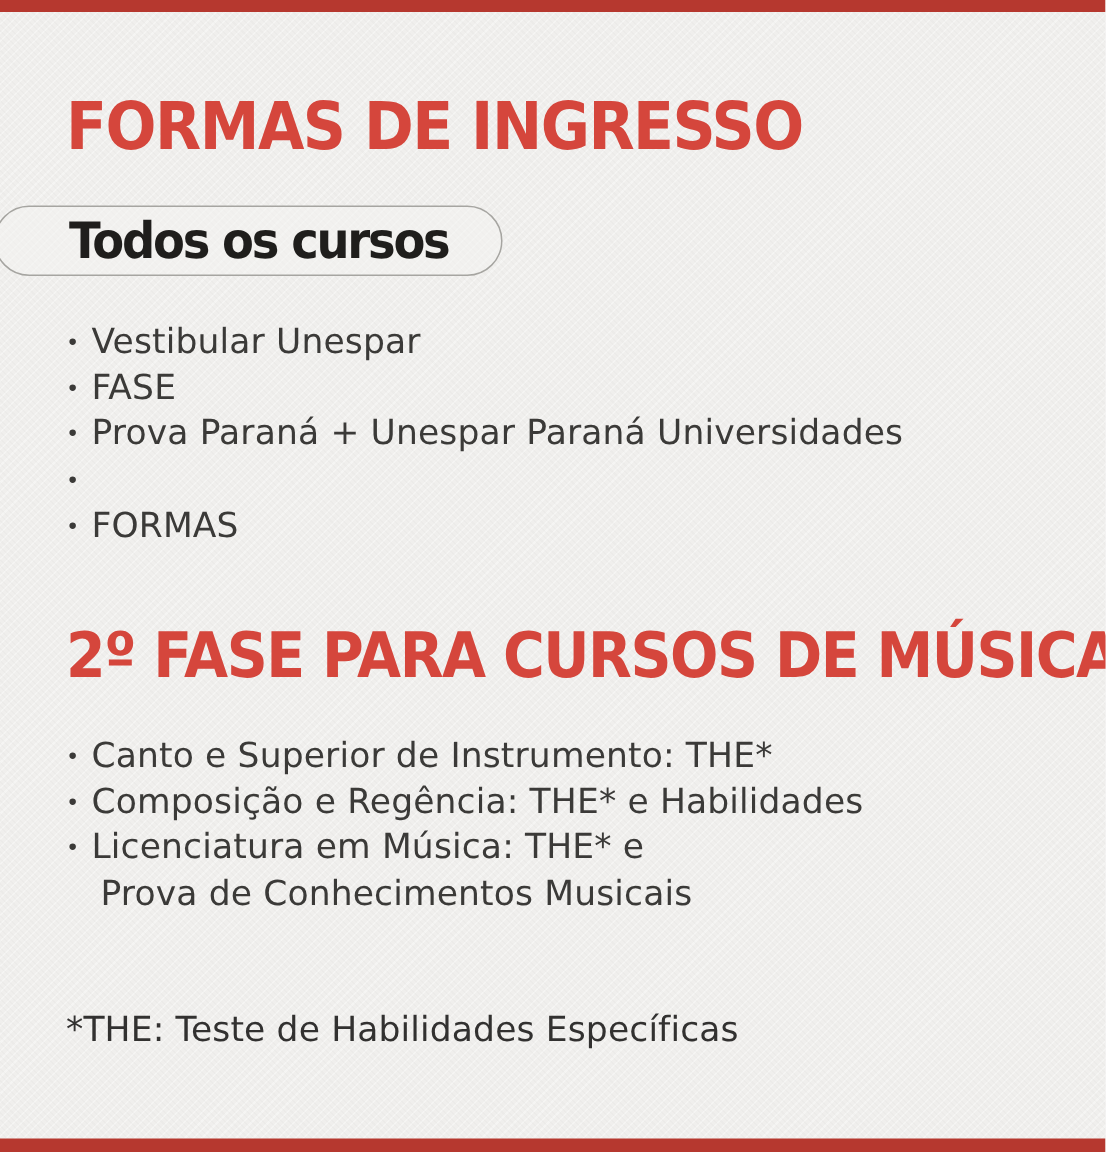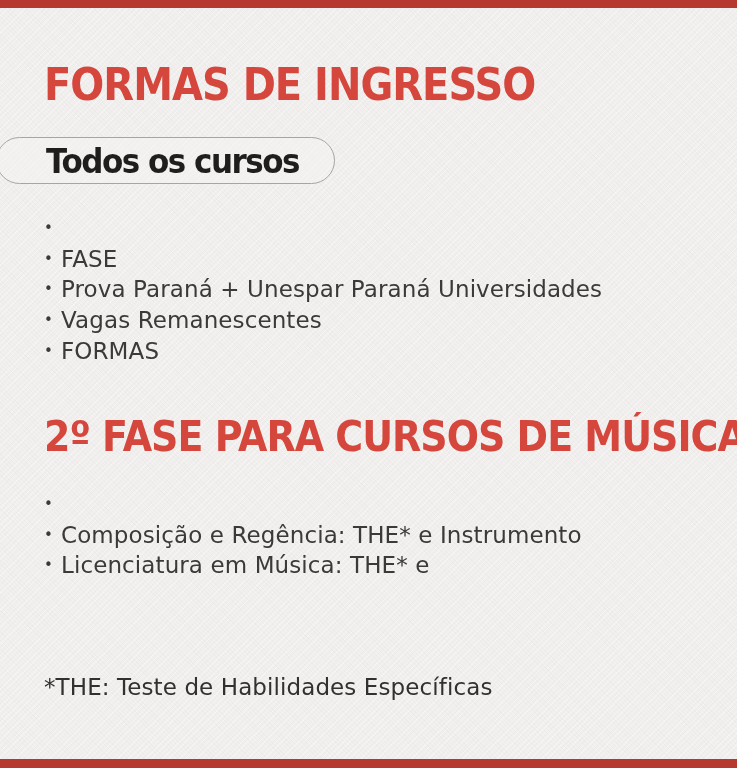--- a/index.html
+++ b/index.html
@@ -112,76 +112,78 @@
 
   <div class="tab">
     <span class="tab-label">Todos os cursos</span>
   </div>
 
   <ul class="blist list1">
 
       <li>
         <div class="bline">
           <span class="bullet">•</span>
+          <span class="itext">Vestibular Unespar</span>
         </div>
       </li>
 
       <li>
         <div class="bline">
           <span class="bullet">•</span>
           <span class="itext">FASE</span>
         </div>
       </li>
 
       <li>
         <div class="bline">
           <span class="bullet">•</span>
           <span class="itext">Prova Paraná + Unespar Paraná Universidades</span>
         </div>
       </li>
 
       <li>
         <div class="bline">
           <span class="bullet">•</span>
-          <span class="itext">Vagas Remanescentes</span>
         </div>
       </li>
 
       <li>
         <div class="bline">
           <span class="bullet">•</span>
           <span class="itext">FORMAS</span>
         </div>
       </li>
     </ul>
 
   <h2 class="h-red h2">2º FASE PARA CURSOS DE MÚSICA</h2>
 
   <ul class="blist list2">
 
       <li>
         <div class="bline">
           <span class="bullet">•</span>
+          <span class="itext">Canto e Superior de Instrumento: THE*</span>
         </div>
 
       </li>
 
       <li>
         <div class="bline">
           <span class="bullet">•</span>
-          <span class="itext">Composição e Regência: THE* e Instrumento</span>
+          <span class="itext">Composição e Regência: THE* e Habilidades</span>
         </div>
 
       </li>
 
       <li>
         <div class="bline">
           <span class="bullet">•</span>
           <span class="itext">Licenciatura em Música: THE* e</span>
         </div>
+        <div class="cont">Prova de Conhecimentos Musicais</div>
       </li>
     </ul>
 
   <div class="footnote">*THE: Teste de Habilidades Específicas</div>
 
   <div class="edge-bar bottom"></div>
 
 </div>
 
 </body></html>

